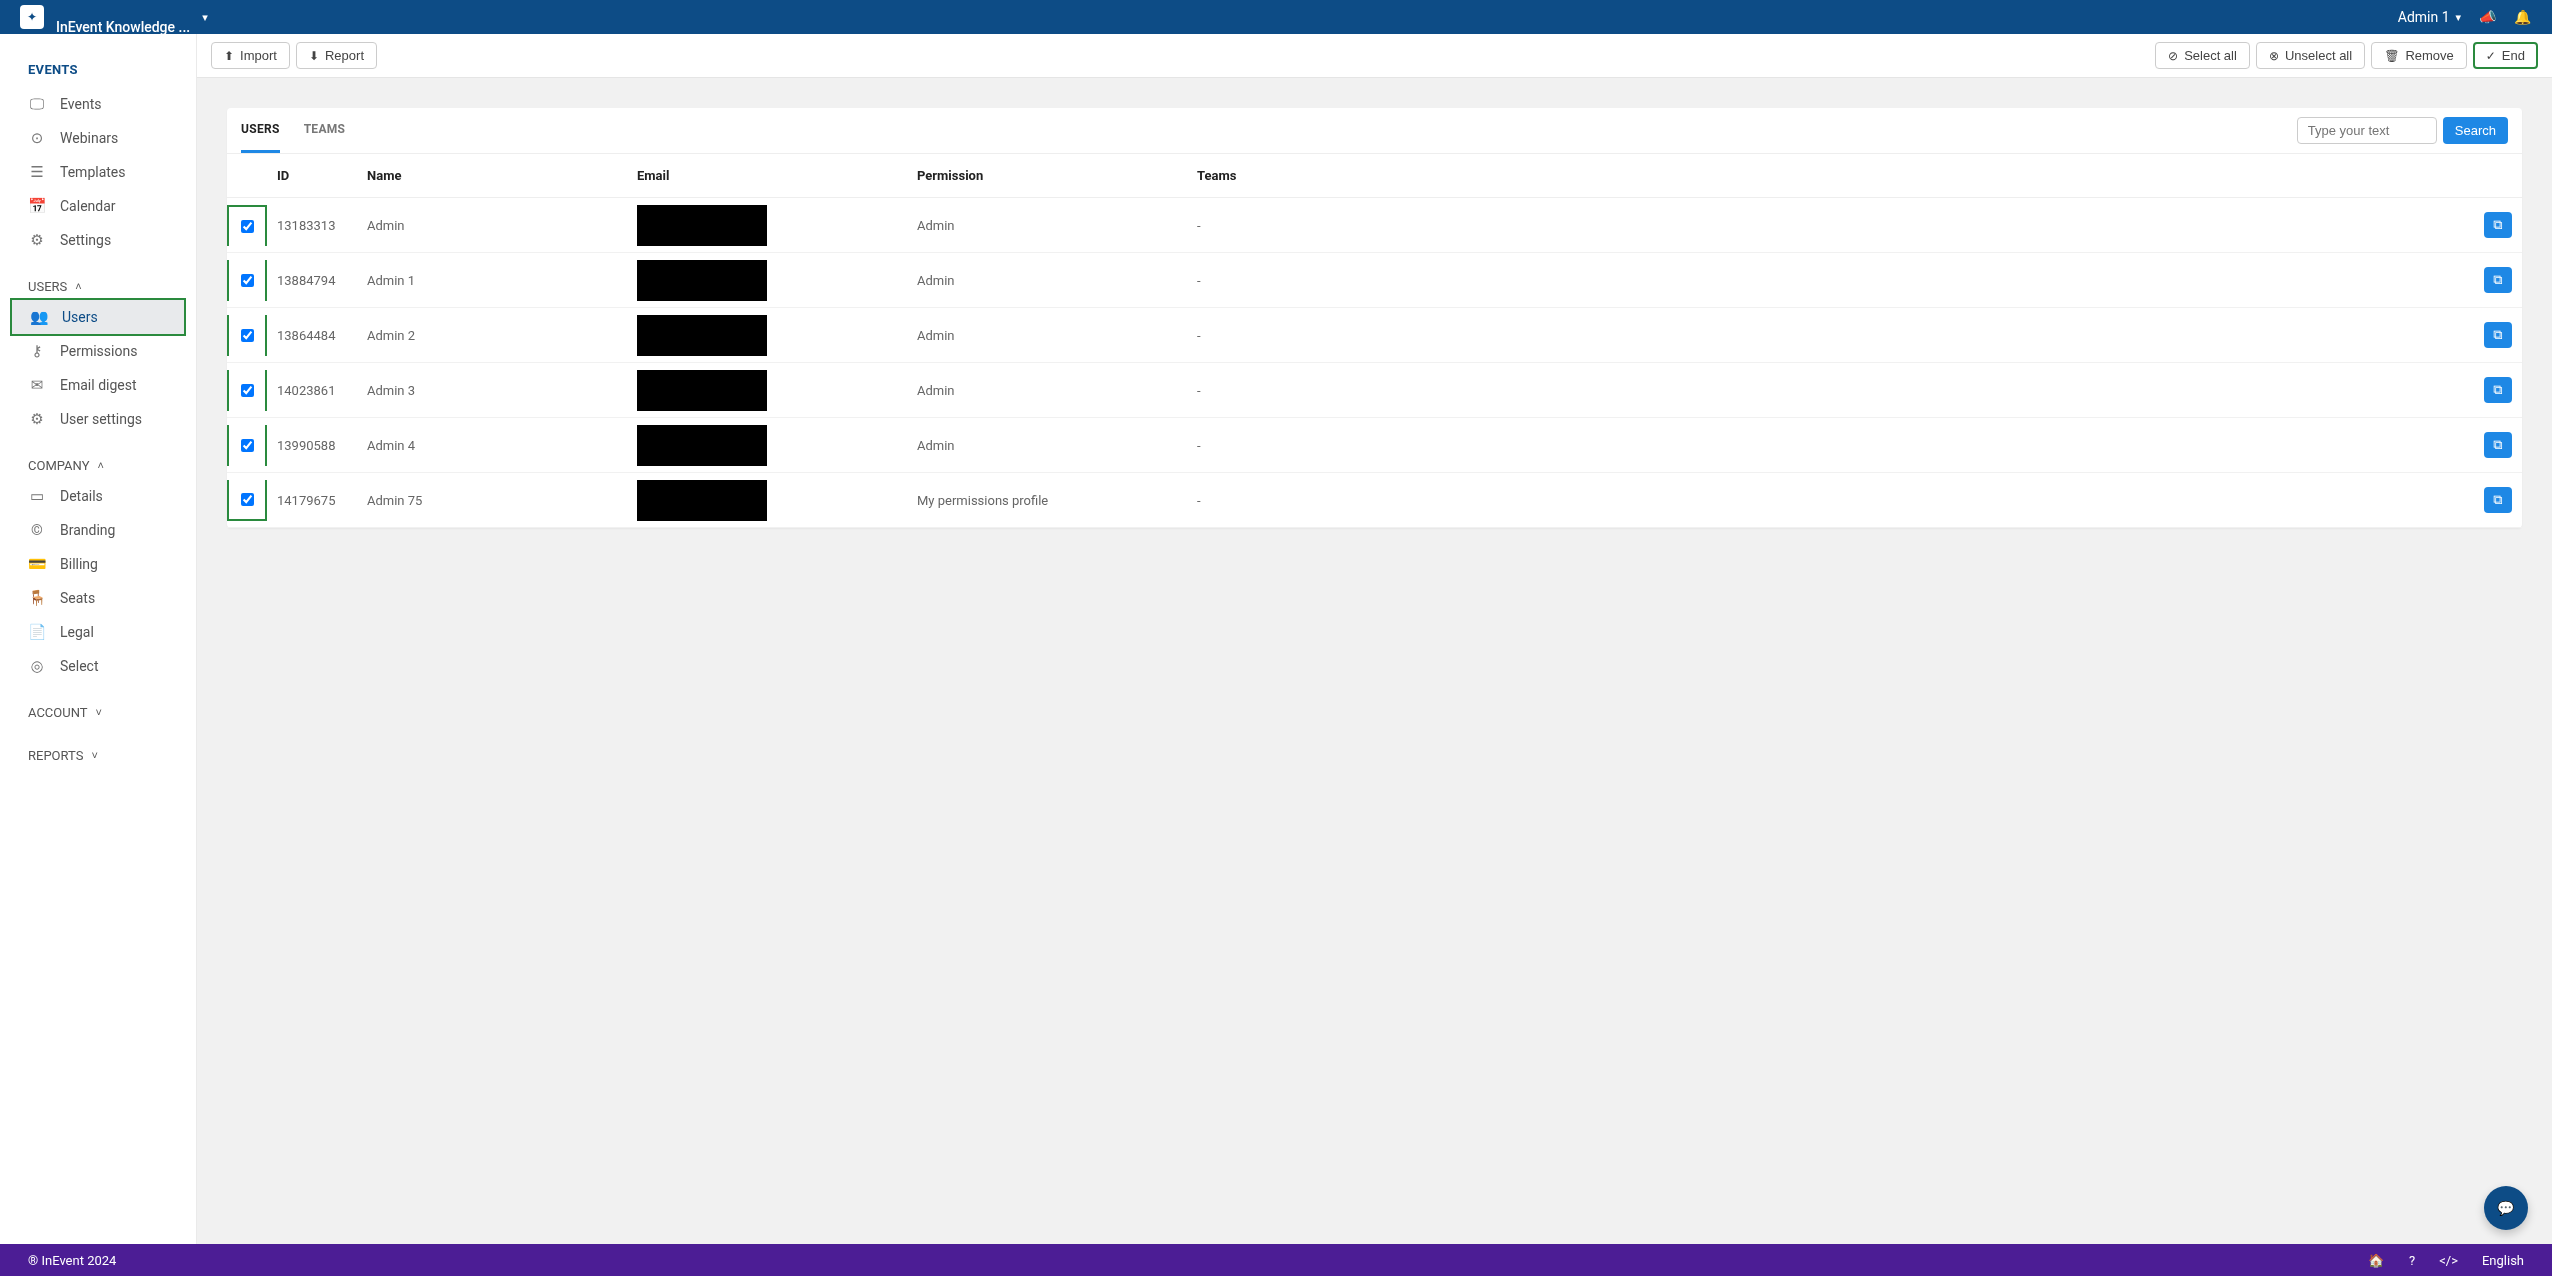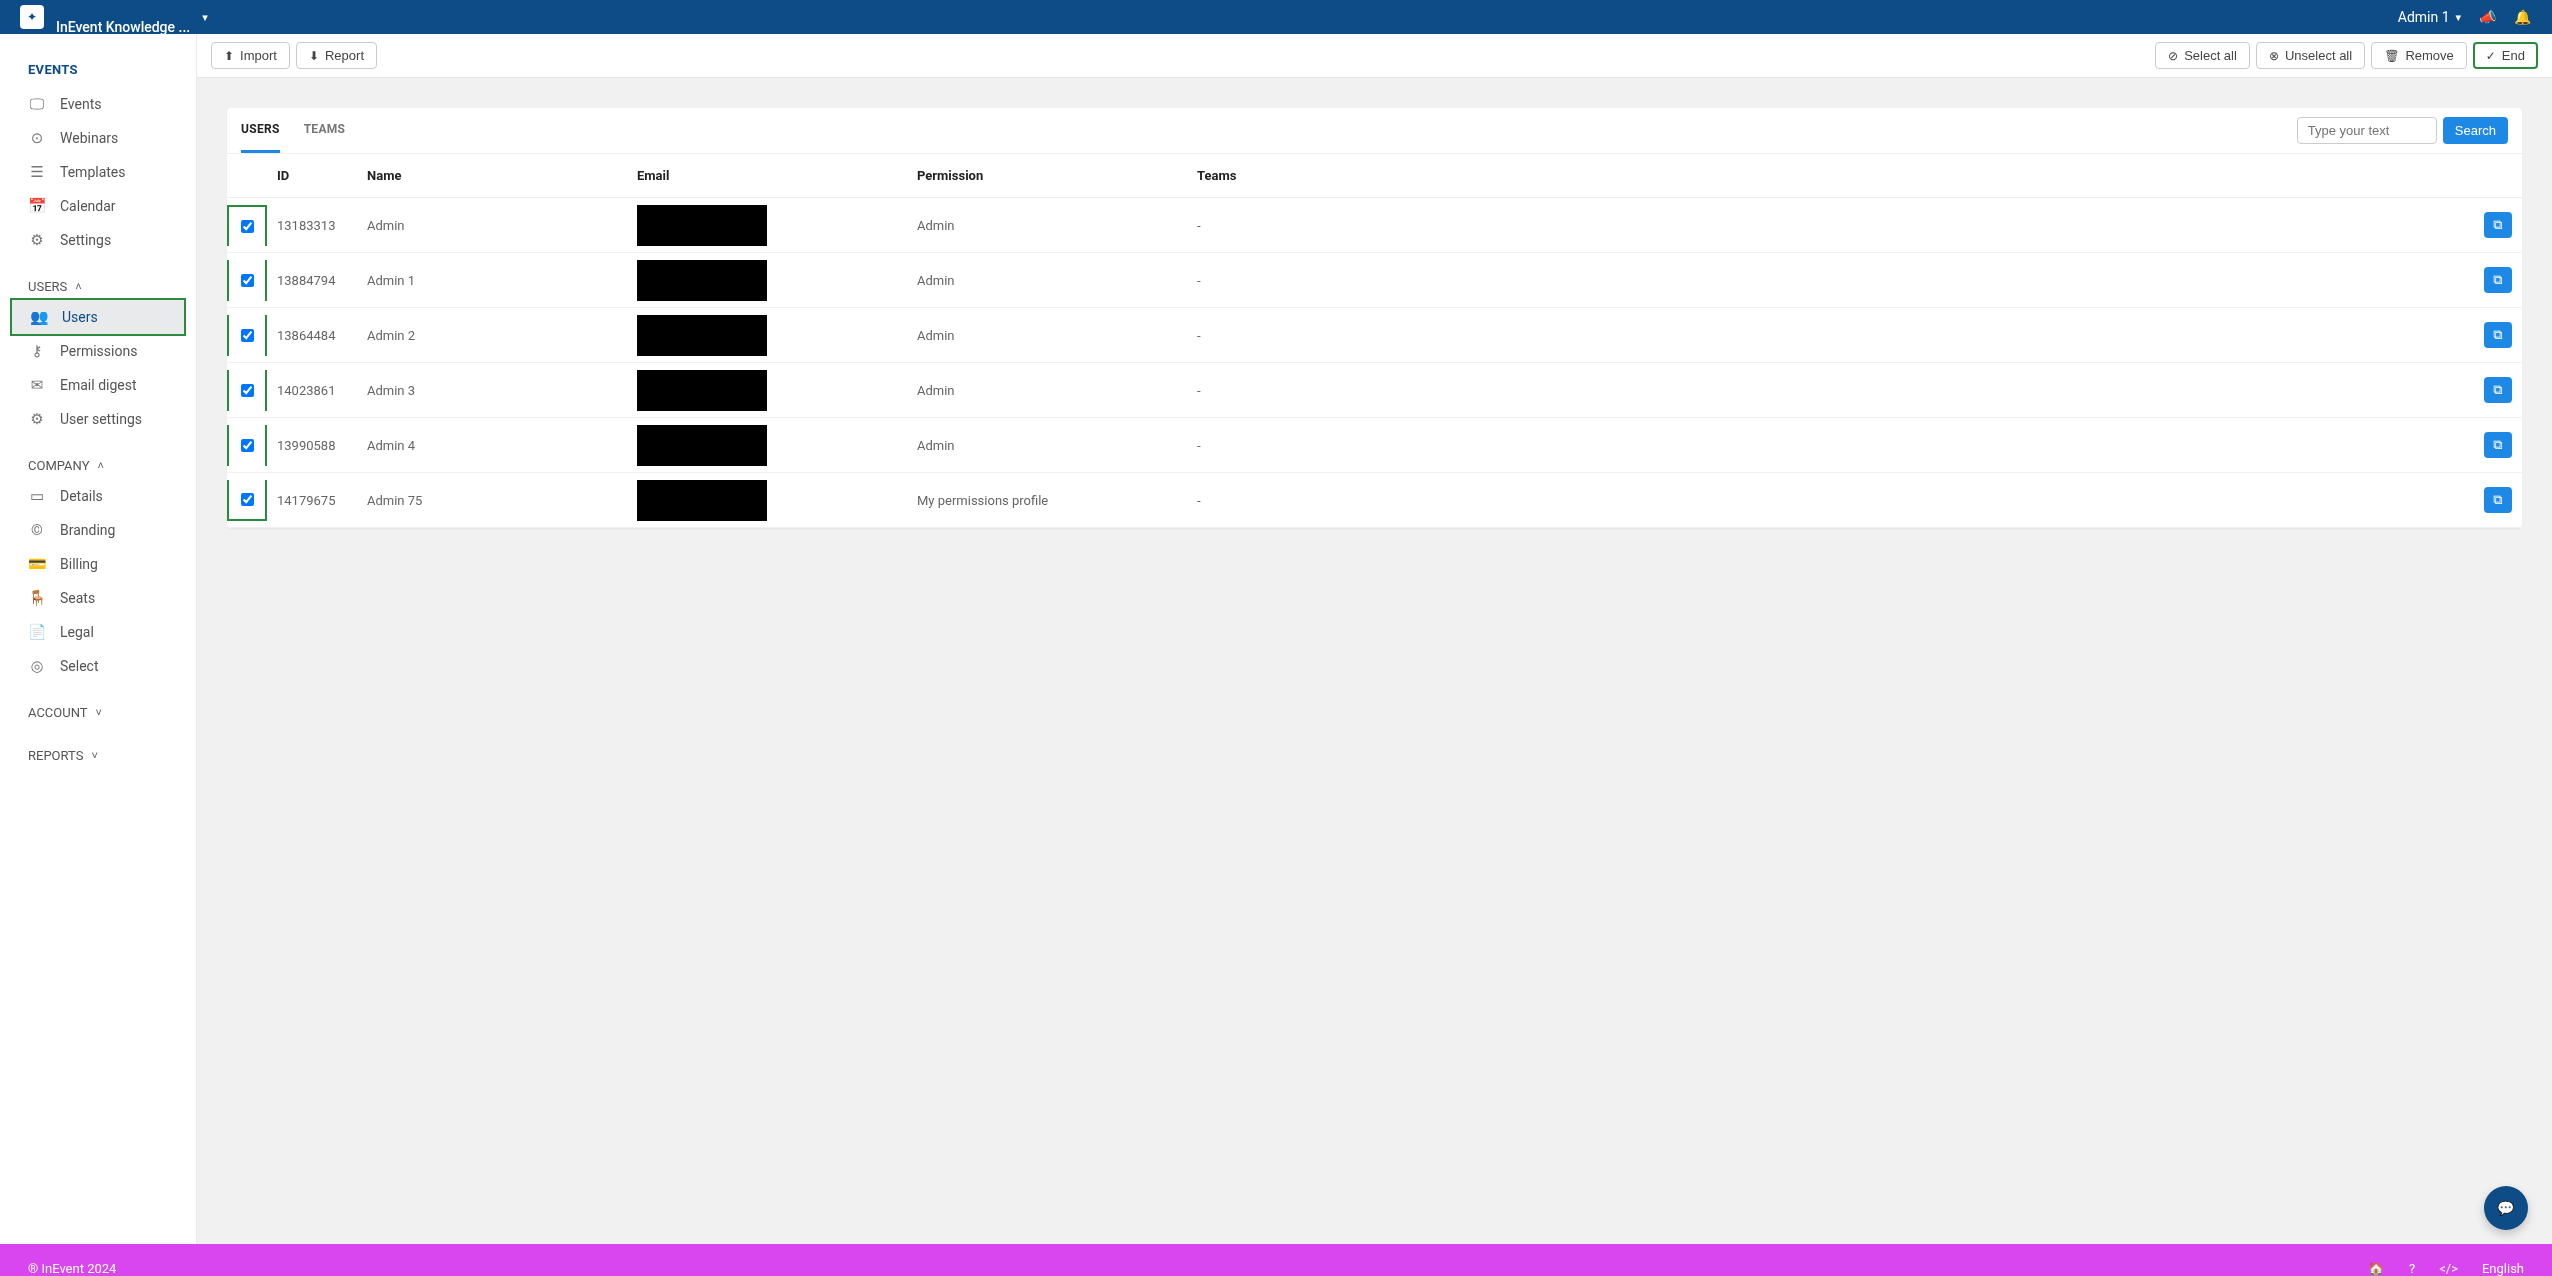--- a/index.html
+++ b/index.html
@@ -38,21 +38,21 @@
 table.data td { padding: 14px 10px; font-size: 13px; color: #666; border-bottom: 1px solid #f1f1f1; }
 .cb-col { width: 40px; text-align: center; }
 .cb-cell-wrap { border-left: 2px solid #2a8a3e; border-right: 2px solid #2a8a3e; height: 41px; display: flex; align-items: center; justify-content: center; margin: -14px -10px; }
 .cb-cell-wrap.first { border-top: 2px solid #2a8a3e; }
 .cb-cell-wrap.last { border-bottom: 2px solid #2a8a3e; }
 .redact { background: #000; height: 41px; width: 130px; margin: -14px 0; }
 .open-btn { background: #1e88e5; color: #fff; border: none; border-radius: 4px; width: 28px; height: 26px; display: inline-flex; align-items: center; justify-content: center; cursor: pointer; font-size: 13px; }
 .pagination { display: flex; justify-content: flex-end; gap: 6px; padding: 12px 14px; }
 .page-btn { background: #6f6f6f; color: #fff; border: none; border-radius: 4px; padding: 6px 12px; font-size: 13px; cursor: pointer; }
 .page-btn.num { background: #6f6f6f; }
-.footer { background: #d946ef; height: 32px; display: flex; align-items: flex-end; justify-content: space-between; padding: 0 28px; color: #fff; font-size: 13px; }
+.footer { background: #4c1d95; height: 32px; display: flex; align-items: center; justify-content: space-between; padding: 0 28px; color: #fff; font-size: 13px; }
 .footer-right { display: flex; gap: 24px; align-items: center; }
 .chat-bubble { position: fixed; right: 24px; bottom: 46px; width: 44px; height: 44px; border-radius: 50%; background: #0d4c86; display: flex; align-items: center; justify-content: center; color: #fff; cursor: pointer; box-shadow: 0 4px 10px rgba(0,0,0,0.2); }
 input[type=checkbox]{ width:13px;height:13px;}
 .col-id{width:90px}
 .col-name{width:270px}
 .col-email{width:280px}
 .col-perm{width:280px}
 .col-teams{width:auto}
 .col-act{width:60px;text-align:right}
 </style>

